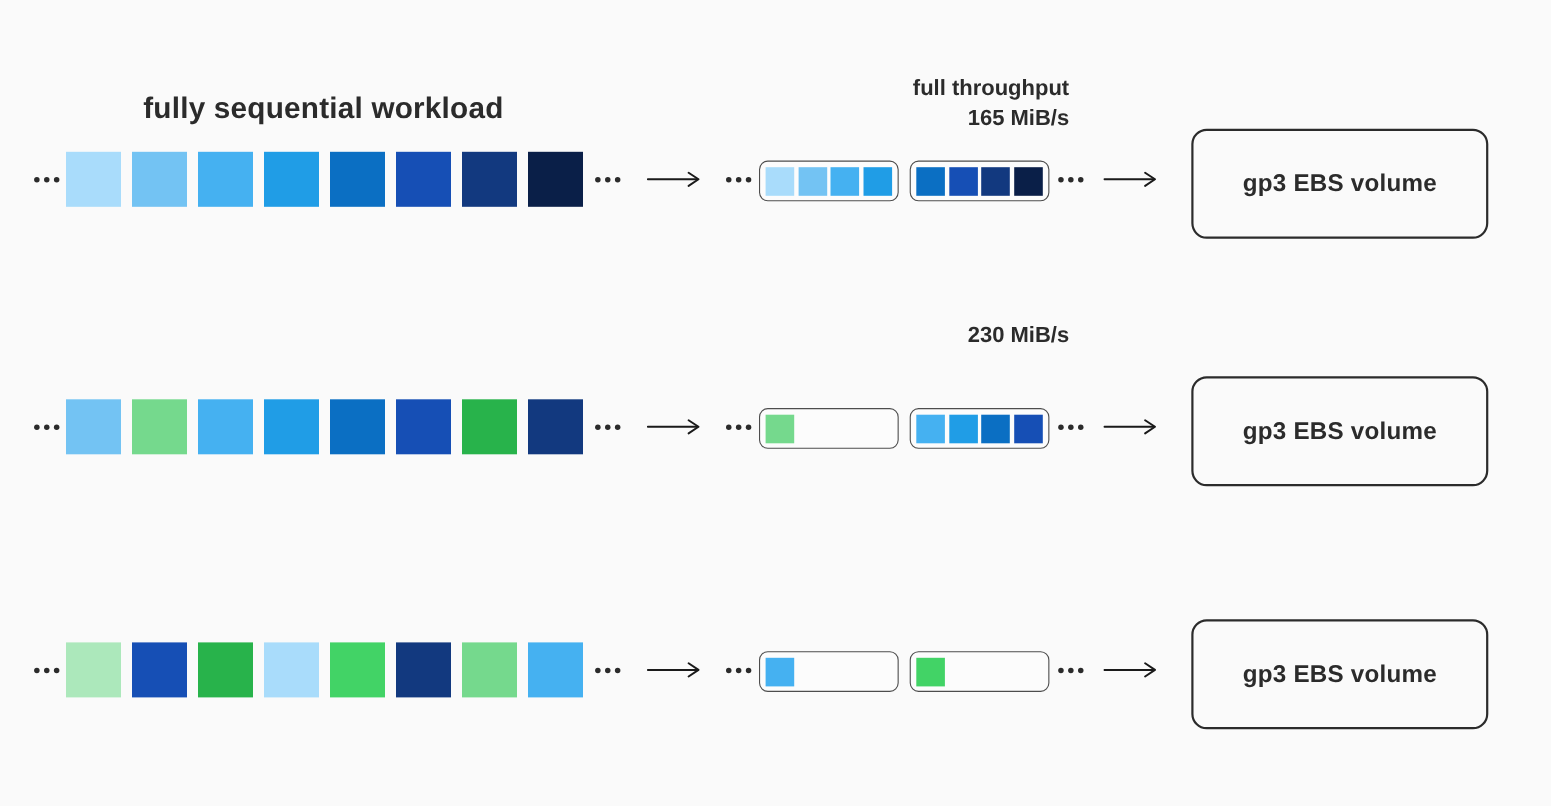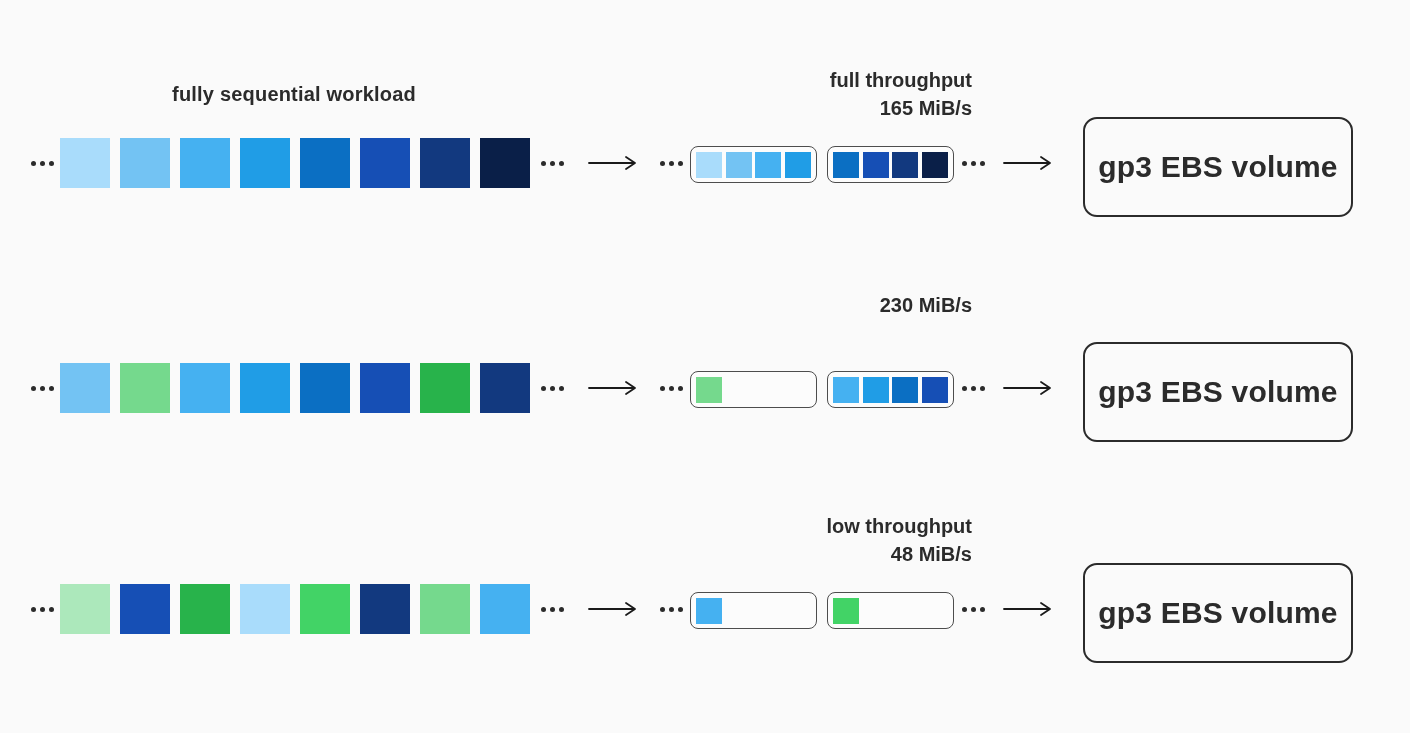--- a/index.html
+++ b/index.html
@@ -12,21 +12,21 @@
   }
   *{margin:0;padding:0;box-sizing:border-box;}
   html,body{background:var(--page-background);}
   body{font-family:"Liberation Sans","DejaVu Sans",sans-serif;color:var(--text);}
   .canvas{position:relative;width:1410px;height:733px;background:var(--page-background);overflow:hidden;}
 
   .row{position:absolute;left:0;width:1410px;height:225px;}
   .row.r0{top:0;} .row.r1{top:225px;} .row.r2{top:446px;}
 
   .workload-label{position:absolute;left:58px;top:83px;width:472px;text-align:center;
-    font-size:20px;font-weight:700;letter-spacing:.2px;color:var(--text);}
+    font-size:27px;font-weight:700;letter-spacing:.2px;color:var(--text);}
 
   .throughput-label{position:absolute;left:672px;top:66px;width:300px;text-align:right;
     font-size:20px;font-weight:700;line-height:28px;color:var(--text);}
 
   .stream{position:absolute;left:60px;top:138px;display:flex;gap:10px;}
   .sq{width:50px;height:50px;flex:0 0 auto;}
 
   .dots{position:absolute;display:flex;gap:4px;align-items:center;height:6px;top:160px;}
   .dots.d-stream-left{left:31px;}
   .dots.d-stream-right{left:541px;}
@@ -42,21 +42,21 @@
     border:1.8px solid var(--batch-box-border);border-radius:8px;
     display:flex;align-items:center;justify-content:space-between;padding:3px 5px;}
   .batch.b1{left:690px;}
   .batch.b2{left:827px;}
   .cell{width:26px;height:26px;flex:0 0 auto;}
   .cell.empty{background:transparent;}
 
   .gp3-box{position:absolute;left:1083px;top:117px;width:270px;height:100px;
     border:2px solid var(--gp3-border);border-radius:14px;
     display:flex;align-items:center;justify-content:center;background:transparent;}
-  .gp3-box span{font-size:30px;font-weight:700;letter-spacing:.2px;color:var(--text);}
+  .gp3-box span{font-size:22px;font-weight:700;letter-spacing:.2px;color:var(--text);}
 </style>
 </head>
 <body>
 
 <div class="canvas">
 
   <section class="row r0">
     <div class="workload-label">fully sequential workload</div>
     <div class="throughput-label">
       <div>full throughput</div>
@@ -170,24 +170,20 @@
     <svg class="arrow a2" width="52" height="16" viewBox="0 0 52 16">
       <line x1="1" y1="8" x2="46" y2="8" stroke="currentColor" stroke-width="1.8" stroke-linecap="round"></line>
       <polyline points="38,2 47,8 38,14" fill="none" stroke="currentColor" stroke-width="1.8" stroke-linecap="round" stroke-linejoin="round"></polyline>
     </svg>
     <div class="gp3-box">
       <span>gp3 EBS volume</span>
     </div>
   </section>
 
   <section class="row r2">
-    <div class="throughput-label">
-      <div>low throughput</div>
-      <div>48 MiB/s</div>
-    </div>
     <div class="dots d-stream-left">
         <div class="dot"></div>
         <div class="dot"></div>
         <div class="dot"></div>
       </div>
     <div class="stream">
         <div class="sq" style="background: rgb(172, 232, 187);"></div>
         <div class="sq" style="background: rgb(22, 79, 181);"></div>
         <div class="sq" style="background: rgb(40, 179, 75);"></div>
         <div class="sq" style="background: rgb(169, 220, 251);"></div>

